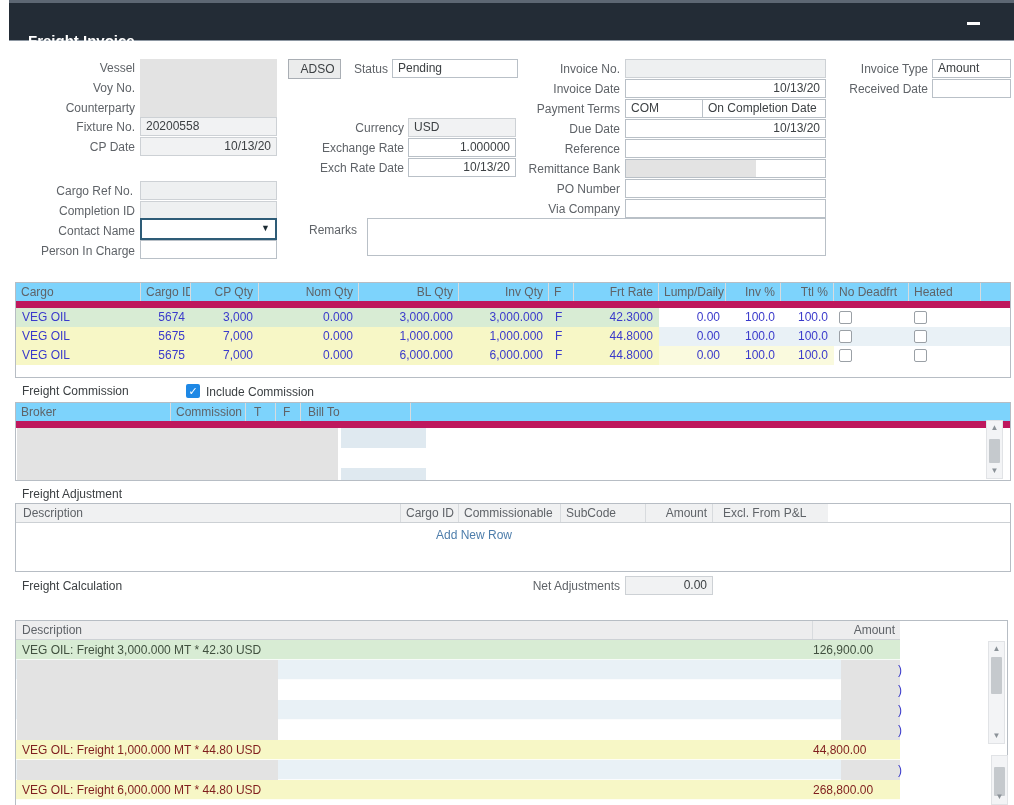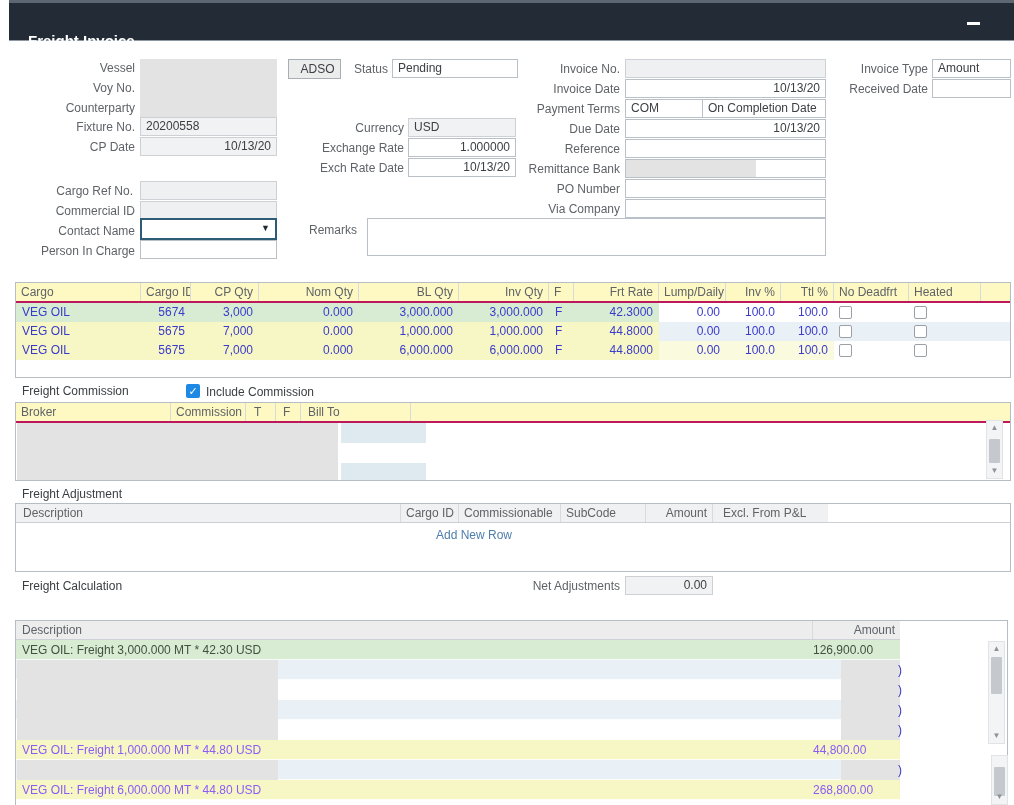--- a/index.html
+++ b/index.html
@@ -22,21 +22,21 @@
   .btn{position:absolute;height:20px;line-height:18px;border:1px solid #a9aeb4;background:#ebecec;
        text-align:center;box-sizing:border-box;color:#3c4043;cursor:pointer;padding-left:6px;}
   .dd{position:absolute;height:22px;border:2px solid #2e5c77;background:#fff;box-sizing:border-box;cursor:pointer;}
   .dd .caret{position:absolute;right:5px;top:3px;font-size:9px;color:#1c2b33;}
   .ta{position:absolute;border:1px solid #b9c0c7;background:#fff;box-sizing:border-box;}
   .seclbl{position:absolute;color:#3c4043;line-height:14px;white-space:nowrap;}
   .ckb{position:absolute;width:14px;height:14px;background:var(--checkbox-checked-blue);border-radius:2px;
        color:#fff;font-size:11px;line-height:14px;text-align:center;cursor:pointer;}
   
   .tbox{position:absolute;border:1px solid #b7bdc4;background:#fff;box-sizing:border-box;overflow:hidden;}
-  .thead{display:flex;height:18px;line-height:16px;background:#fef9c3;border-bottom:2px solid #be185d;color:#5f6368;}
+  .thead{display:flex;height:18px;line-height:16px;background:#7dd3fc;border-bottom:7px solid #be185d;color:#5f6368;}
   .thead.bare{background:transparent;border-bottom:1px solid #ccd0d4;}
   .thead.bare .th{background:#f0f1f2;}
   .th{box-sizing:border-box;border-right:1px solid #d8dbde;padding:1px 5px;white-space:nowrap;overflow:hidden;}
   .th.nob{border-right:none;}
   .crow{display:flex;height:19px;line-height:19px;color:var(--accent-blue-text);
         box-shadow:inset 0 -1px 0 rgba(255,255,255,.85);cursor:pointer;}
   .cgrp{display:flex;height:100%;}
   .ccell{box-sizing:border-box;padding:0 6px;white-space:nowrap;overflow:hidden;}
   .cbcell{display:flex;align-items:center;box-sizing:border-box;}
   .cb{width:13px;height:13px;border:1px solid #9aa0a6;background:#fff;border-radius:2px;margin-left:5px;
@@ -48,21 +48,21 @@
   .combody{position:relative;height:60px;background:#fff;}
   .bto{position:absolute;left:325px;width:85px;height:20px;background:#dfe9f0;}
   
   .addrow{position:absolute;left:420px;top:24px;color:var(--link-blue);cursor:pointer;}
   
   .khead{display:flex;width:884px;height:18px;line-height:16px;background:#ededee;
          border-bottom:1px solid #cdd1d5;color:#5f6368;}
   .krow{display:flex;width:884px;height:20px;line-height:20px;position:relative;
         box-shadow:inset 0 -1px 0 rgba(255,255,255,.8);cursor:pointer;}
   .k-green{background:var(--row-green);color:#41503f;}
-  .k-yellow{background:var(--row-yellow);color:#8b5cf6;}
+  .k-yellow{background:var(--row-yellow);color:#7f1d1d;}
   .k-stripe{background:var(--row-stripe);} .k-white{background:#fff;}
   .kdesc{width:797px;box-sizing:border-box;padding-left:6px;white-space:nowrap;overflow:hidden;}
   .kamt{width:87px;box-sizing:border-box;padding-right:5px;position:relative;}
   .kdr{position:absolute;left:1px;top:0;width:261px;height:100%;background:var(--redaction-gray);}
   .kar{position:absolute;right:0;top:0;width:59px;height:100%;background:var(--redaction-gray);}
   .kpk{position:absolute;right:-3px;top:0;width:5px;overflow:hidden;color:var(--accent-blue-text);}
   
   .sbar{position:absolute;width:17px;background:#f3f4f6;border:1px solid #e1e3e6;box-sizing:border-box;}
   .sbtn{position:absolute;left:0;right:0;height:14px;text-align:center;font-size:8px;line-height:14px;
         color:#8b9298;cursor:pointer;}
@@ -84,21 +84,21 @@
   <div class="lbl" style="left:10px;top:61px">Vessel</div>
   <div class="lbl" style="left:10px;top:81px">Voy No.</div>
   <div class="lbl" style="left:10px;top:101px">Counterparty</div>
   <div class="lbl" style="left:10px;top:120px">Fixture No.</div>
   <div class="lbl" style="left:10px;top:140px">CP Date</div>
   <div class="redact" style="left:140px;top:59px;width:137px;height:58px"></div>
   <div class="fld ro" style="left:140px;top:117px;width:137px">20200558</div>
   <div class="fld ro ar" style="left:140px;top:137px;width:137px">10/13/20</div>
 
   <div class="lbl" style="left:8px;top:184px">Cargo Ref No.</div>
-  <div class="lbl" style="left:10px;top:204px">Commercial ID</div>
+  <div class="lbl" style="left:10px;top:204px">Completion ID</div>
   <div class="lbl" style="left:10px;top:224px">Contact Name</div>
   <div class="lbl" style="left:10px;top:244px">Person In Charge</div>
   <div class="fld rolite" style="left:140px;top:181px;width:137px"></div>
   <div class="fld rolite" style="left:140px;top:201px;width:137px"></div>
   <div class="dd" style="left:140px;top:218px;width:137px">
     <span></span>
     <span class="caret">▼</span>
   </div>
   <div class="fld" style="left:140px;top:240px;width:137px"></div>
 

